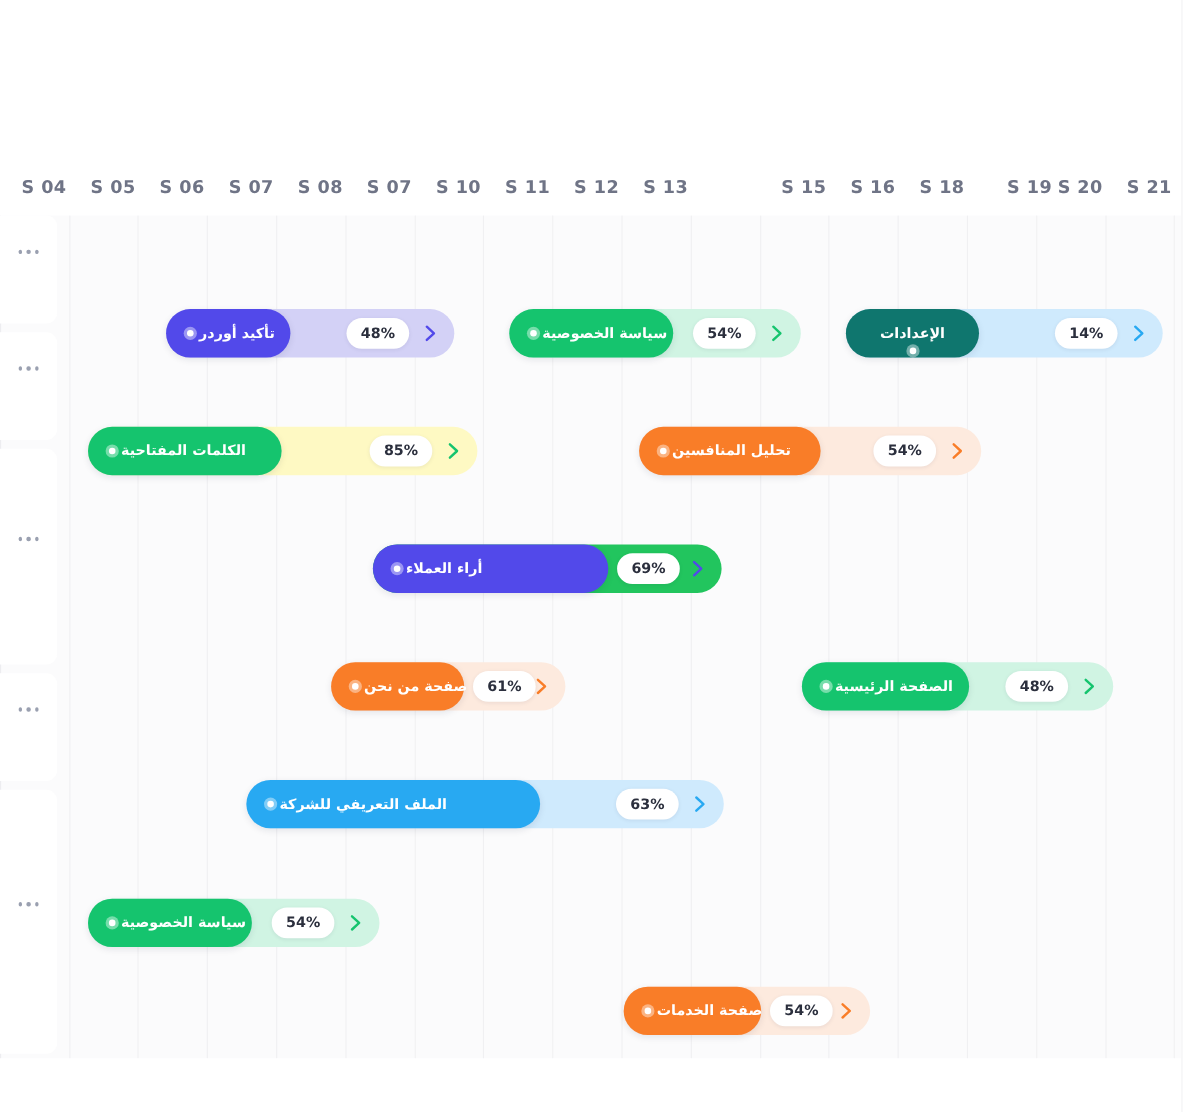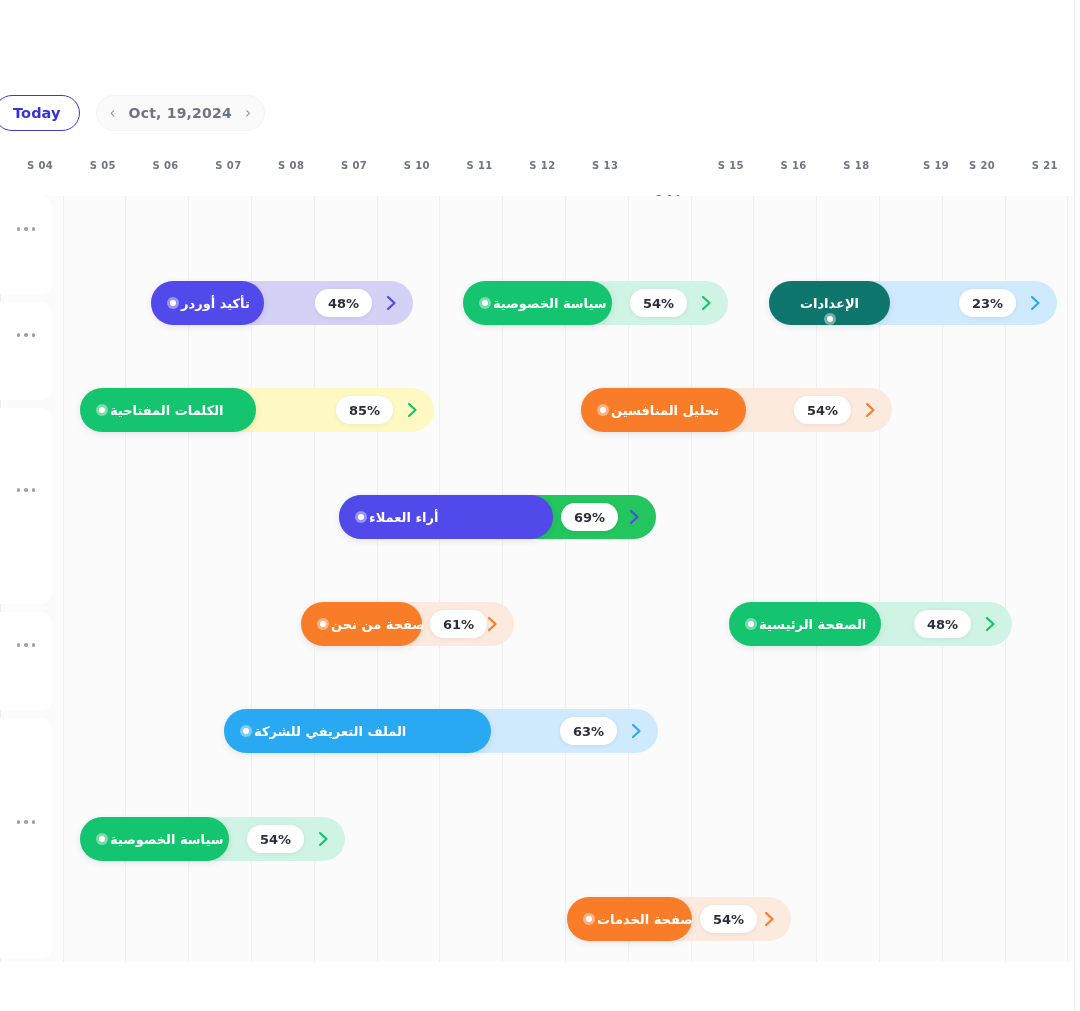--- a/index.html
+++ b/index.html
@@ -91,21 +91,21 @@
   
   .timeline-head {
     position: absolute;
     left: 0; top: 160px;
     width: 1074px;
     height: 34px;
   }
   .tick {
     position: absolute;
     top: 0;
-    font-size: 10px;
+    font-size: 16px;
     font-weight: 700;
     color: #6f7486;
     letter-spacing: .4px;
     white-space: nowrap;
     transform: translateX(-50%);
   }
 
   
   .board {
     position: absolute;
@@ -231,28 +231,20 @@
     z-index: 2;
     cursor: pointer;
   }
   .arrow svg { display: block; }
 </style>
 </head>
 <body>
 
 <div class="app">
 
-  <div class="toolbar">
-    <div class="today-btn">Today</div>
-    <div class="date-nav">
-      <span class="chev">‹</span>
-      <span class="date-label">Oct, 19,2024</span>
-      <span class="chev">›</span>
-    </div>
-  </div>
 
   <div class="timeline-head" id="timeline-head">
       <span class="tick" style="left: 40px;">S 04</span>
       <span class="tick" style="left: 102.8px;">S 05</span>
       <span class="tick" style="left: 165.6px;">S 06</span>
       <span class="tick" style="left: 228.4px;">S 07</span>
       <span class="tick" style="left: 291.2px;">S 08</span>
       <span class="tick" style="left: 354px;">S 07</span>
       <span class="tick" style="left: 416.8px;">S 10</span>
       <span class="tick" style="left: 479.6px;">S 11</span>
@@ -349,21 +341,21 @@
           <svg width="11" height="16" viewBox="0 0 11 16" fill="none">
             <path d="M2 2 L8.5 8 L2 14" stroke="#15c46e" stroke-width="2.2" stroke-linecap="round" stroke-linejoin="round"></path>
           </svg>
         </div>
       </div>
       <div class="bar" style="left: 769px; top: 281px; width: 288px; background: rgb(207, 234, 253);">
         <div class="fill" style="width: 121px; background: #0f766e; flex-direction: column;">
           <span class="title">الإعدادات</span>
           <span class="marker"></span>
         </div>
-        <div class="pct" style="left: 190px; top: 8px;">23%</div>
+        <div class="pct" style="left: 190px; top: 8px;">14%</div>
         <div class="arrow" style="left: 257px; top: 13px;">
           <svg width="11" height="16" viewBox="0 0 11 16" fill="none">
             <path d="M2 2 L8.5 8 L2 14" stroke="#28a9f2" stroke-width="2.2" stroke-linecap="round" stroke-linejoin="round"></path>
           </svg>
         </div>
       </div>
       <div class="bar" style="left: 80px; top: 388px; width: 354px; background: #fef9c3;">
         <div class="fill" style="width: 176px; background: rgb(21, 196, 110);">
           <span class="title">الكلمات المفتاحية</span>
           <span class="marker"></span>

